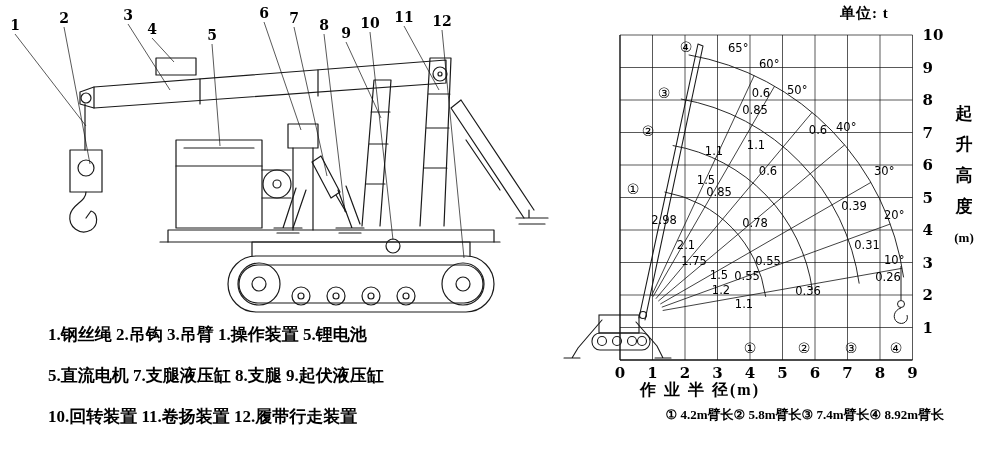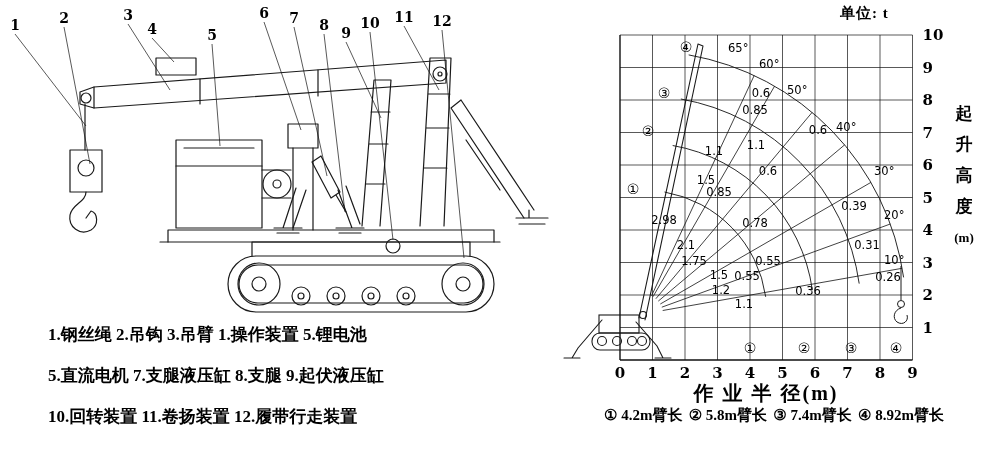--- a/index.html
+++ b/index.html
@@ -2,24 +2,24 @@
 <html><head>
 <meta charset="utf-8">
 <style>
   *{margin:0;padding:0;box-sizing:border-box;}
   html,body{background:#fff;}
   body{width:1000px;height:450px;font-family:"Liberation Serif",serif;color:#000;}
   .page{position:relative;width:1000px;height:450px;background:#fff;overflow:hidden;}
   svg#fig{position:absolute;left:0;top:0;}
   .unit{position:absolute;left:840px;top:4px;font-size:15px;font-weight:bold;letter-spacing:1px;}
   .legend-left{position:absolute;left:48px;top:314px;font-size:17px;font-weight:bold;line-height:41px;white-space:nowrap;}
-  .xlabel{position:absolute;left:640px;top:380px;width:252px;text-align:center;font-size:20px;font-weight:bold;letter-spacing:2px;}
+  .xlabel{position:absolute;left:640px;top:380px;width:252px;font-size:16px;font-weight:bold;letter-spacing:2px;}
   .ylabel{position:absolute;left:946px;top:98px;width:36px;text-align:center;font-size:17px;font-weight:bold;line-height:31px;}
   .ylabel div:last-child{font-size:13px;}
-  .boom-legend{position:absolute;left:604px;top:406px;width:340px;display:flex;justify-content:space-between;font-size:15px;font-weight:bold;white-space:nowrap;}
+  .boom-legend{position:absolute;left:604px;top:406px;width:340px;display:flex;justify-content:flex-end;font-size:13px;font-weight:bold;white-space:nowrap;}
 </style>
 </head>
 <body>
 
 <div class="page">
 
   <div class="unit">单位: t</div>
 
   <svg id="fig" width="1000" height="450" viewBox="0 0 1000 450">
 

